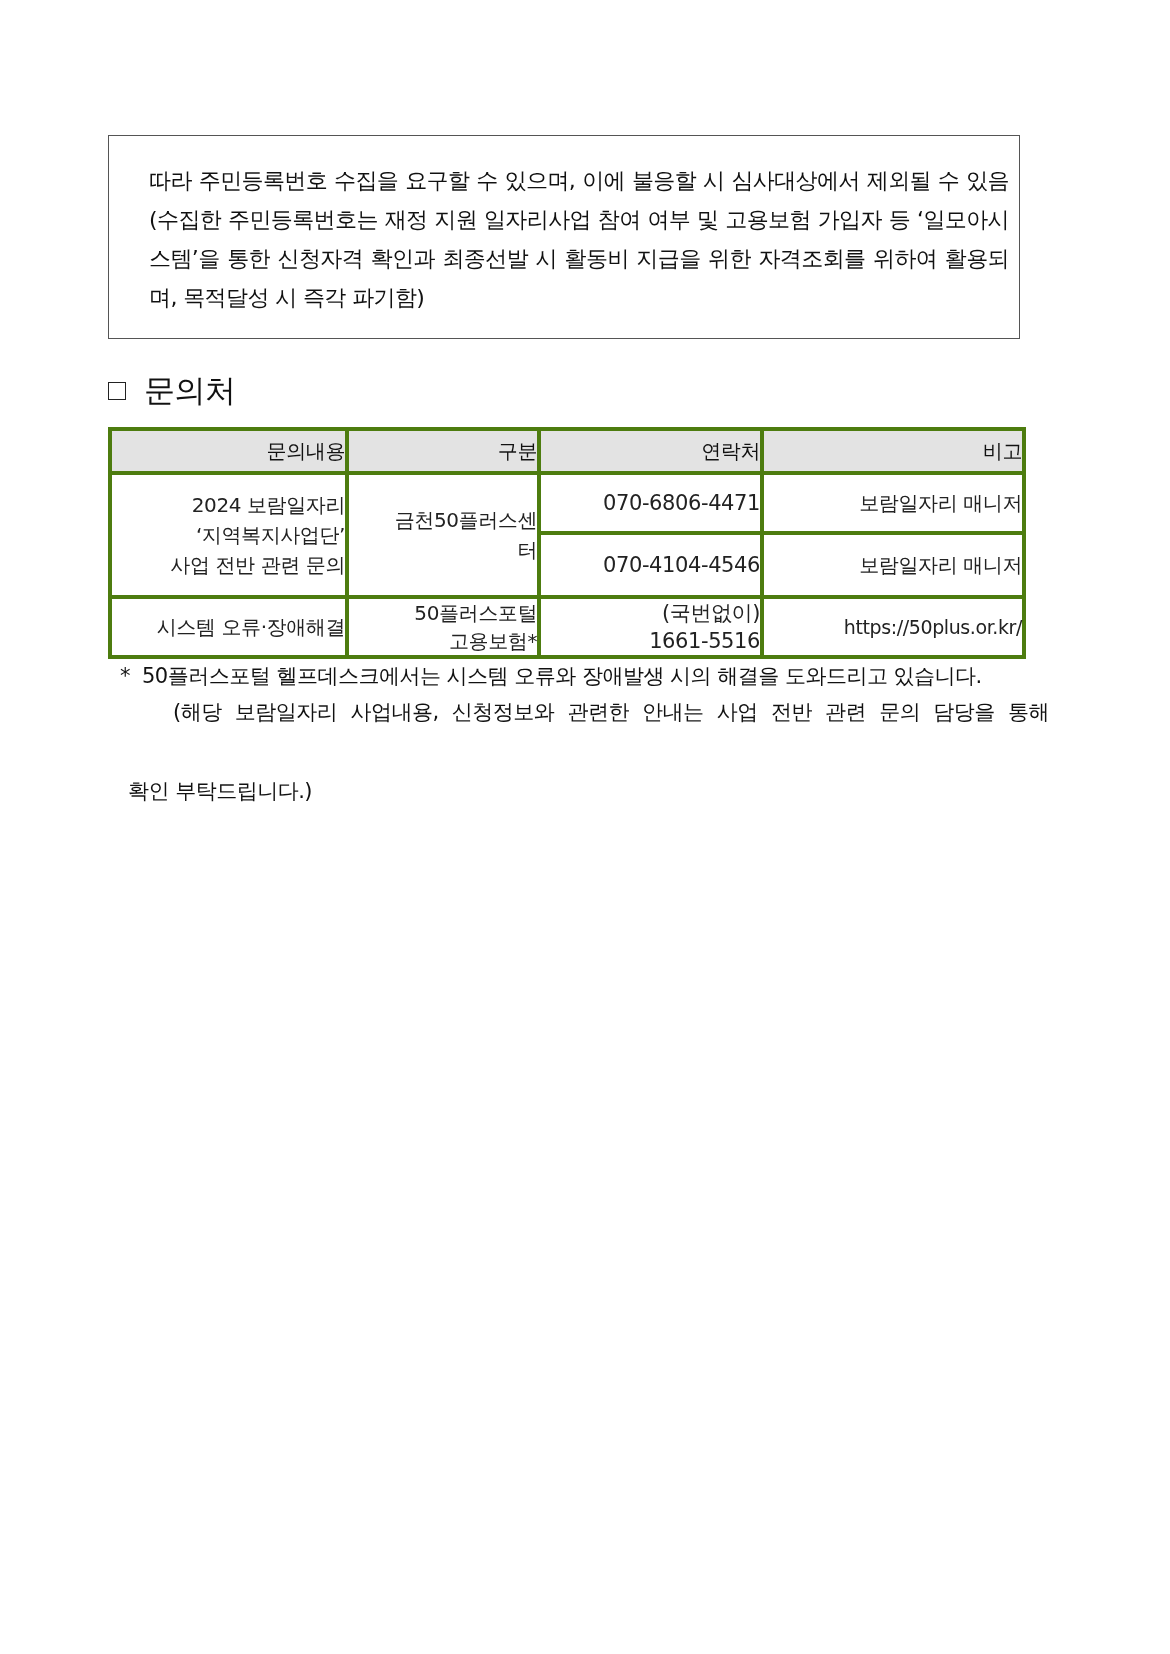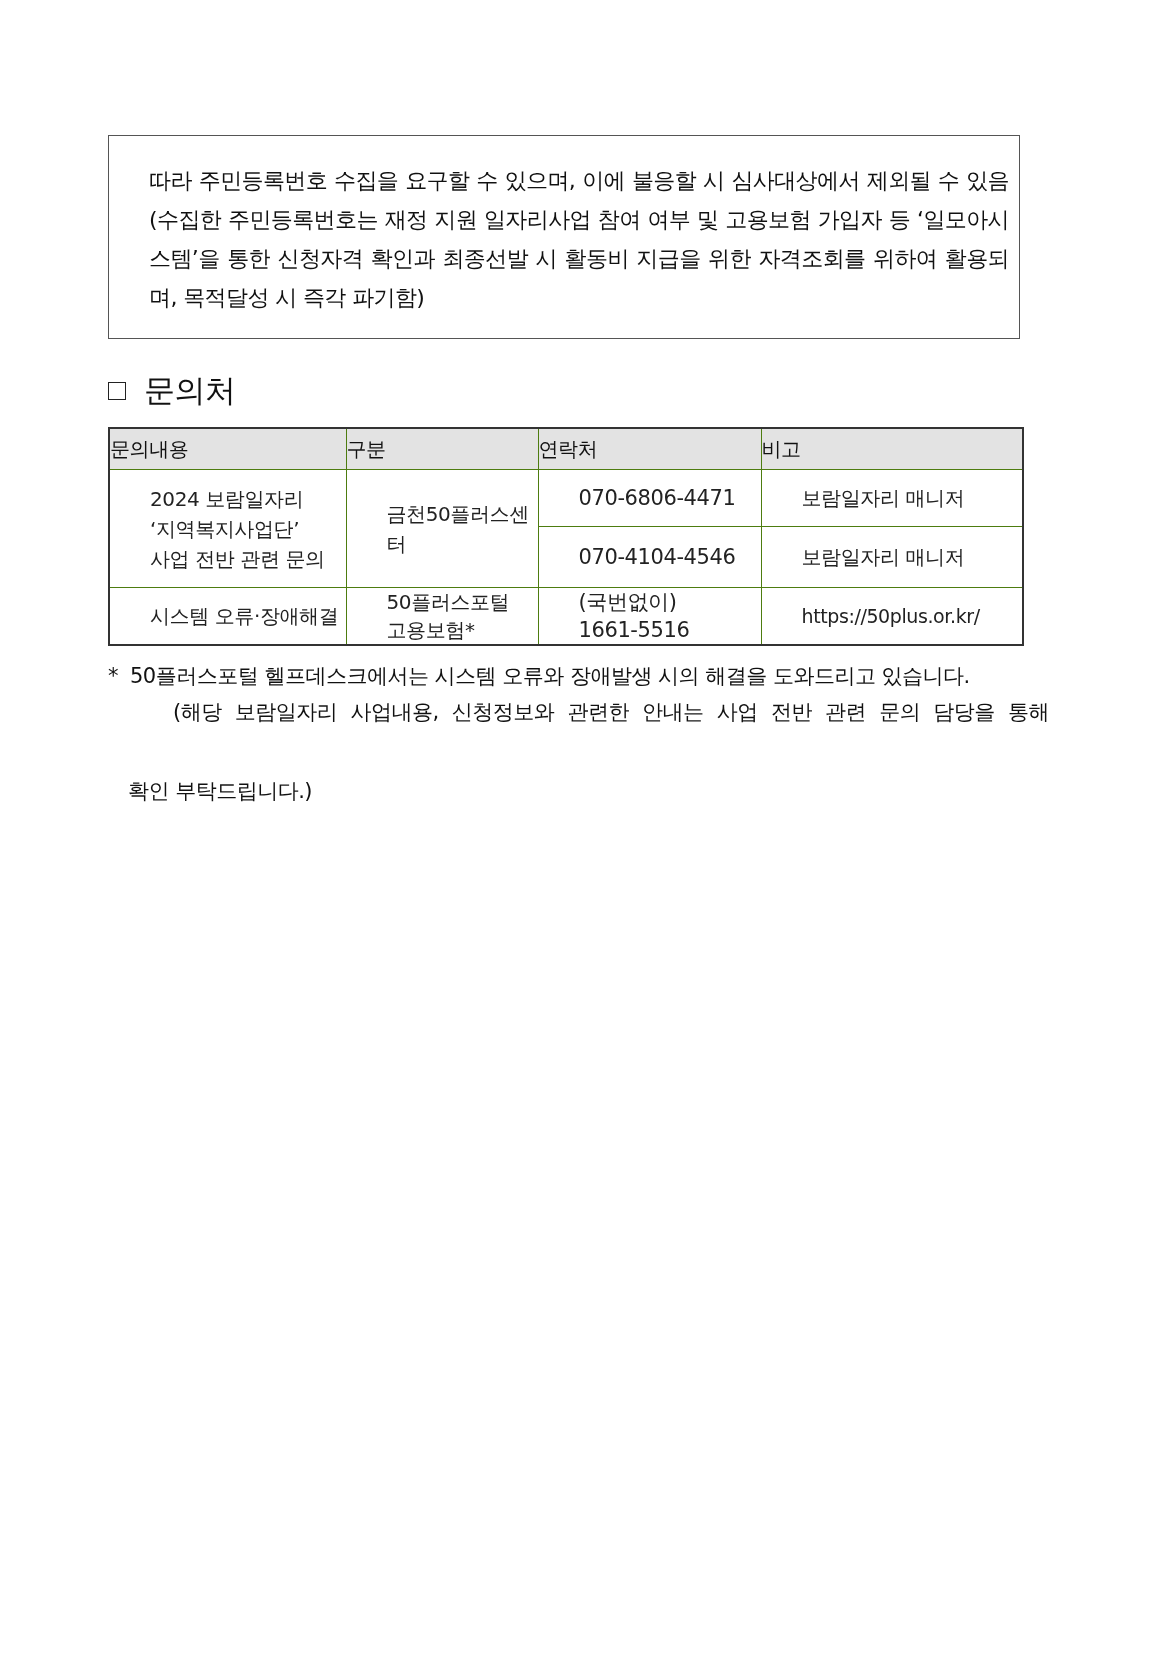--- a/index.html
+++ b/index.html
@@ -27,33 +27,33 @@
   .heading .box-icon {
     width: 18px; height: 18px; border: 1.5px solid #222; box-sizing: border-box;
     margin-right: 18px; margin-top: 2px;
   }
   table.contact {
     position: absolute; left: 108px; top: 427px; width: 914px;
     border-collapse: collapse; table-layout: fixed;
     font-size: 20px; letter-spacing: -0.4px;
   }
   table.contact th, table.contact td {
-    border: 1px solid #4d7c0f; text-align: left; vertical-align: middle;
+    border: 4px solid #4d7c0f; text-align: right; vertical-align: middle;
     padding: 0; line-height: 30px;
   }
   table.contact { border: 2px solid #333333; }
   table.contact th { background: #e3e3e3; font-weight: normal; height: 40px; }
   table.contact td { color: #222222; padding-left: 40px; }
   .r1 td { height: 56px; }
   .r2 td { height: 60px; }
   .r3 td { height: 54px; }
   .phone { font-size: 21px; }
   .url { font-size: 19px; }
   .note {
-    position: absolute; left: 108px; width: 900px;
+    position: absolute; left: 120px; width: 900px;
     font-size: 21px; line-height: 36px; white-space: nowrap; letter-spacing: -0.5px;
   }
   .note .star { display: inline-block; width: 22px; }
   .note.indent { left: 128px; }
   .note.just { width: 876px; text-align: justify; text-align-last: justify; margin-left: 45px; }
 </style>
 </head>
 <body>
 
 <div class="notice-box">

